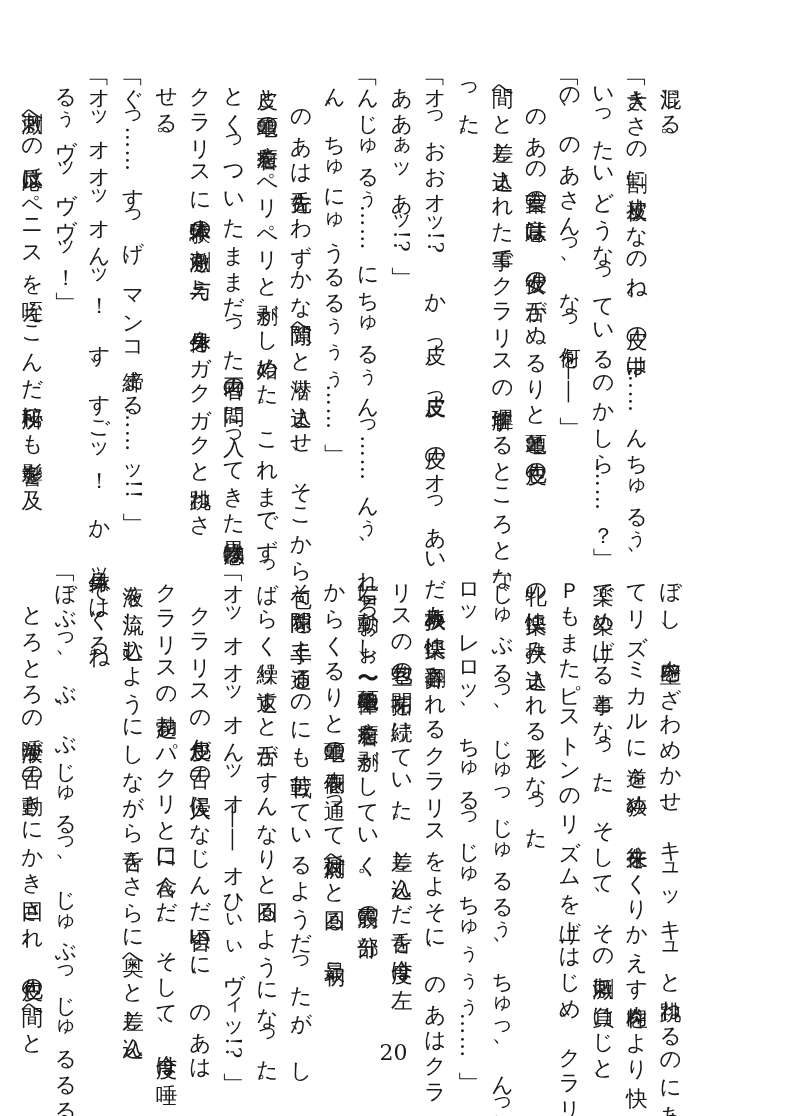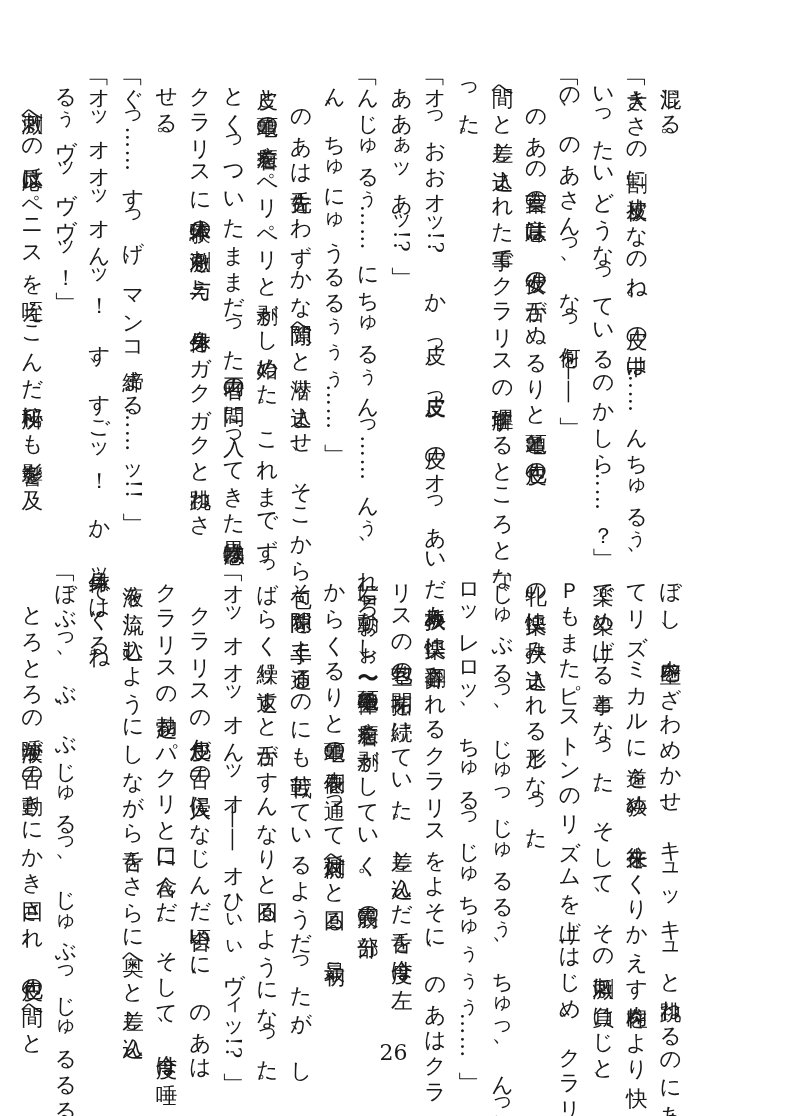--- a/index.html
+++ b/index.html
@@ -68,14 +68,14 @@
     <span class="line">ばらく繰り返すと舌がすんなりと回るようになった。</span>
     <span class="line">「オッオオッオんッオ――オひぃぃヴィッ!?」</span>
     <span class="line">　クラリスの包皮が舌の侵入になじんだ頃合いに、のあは</span>
     <span class="line">クラリスの勃起をパクリと口に含んだ。そして、今度は唾</span>
     <span class="line">液を流し込むようにしながら舌をさらに奥へと差し込ん</span>
     <span class="line">でくる。</span>
     <span class="line">「ぼぶっ、ぶ、ぶじゅるっ、じゅぶっじゅるるるぅぅぅ」</span>
     <span class="line">　とろとろの唾液が舌の動きにかき回され、包皮の間へと</span>
   </div>
 
-  <div class="folio">26</div>
+  <div class="folio">20</div>
 </div>
 
 </body></html>

